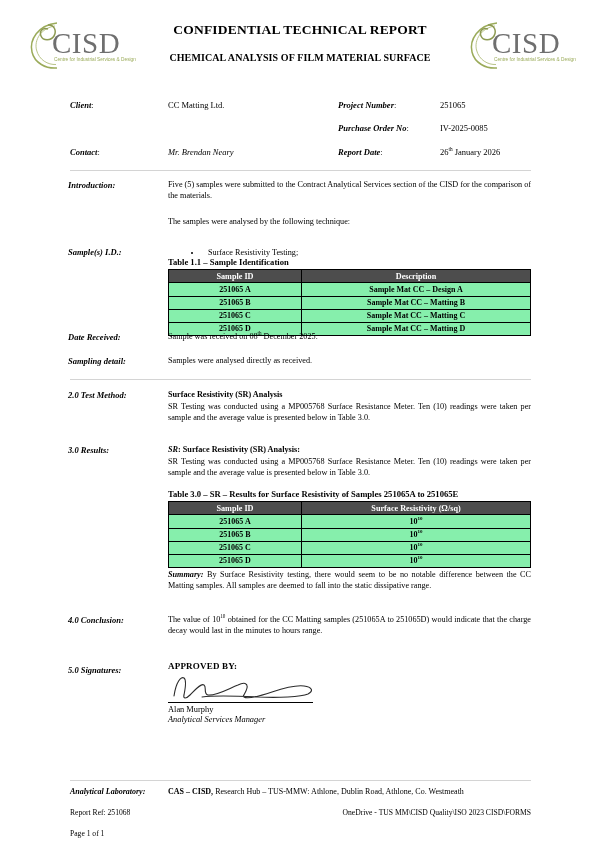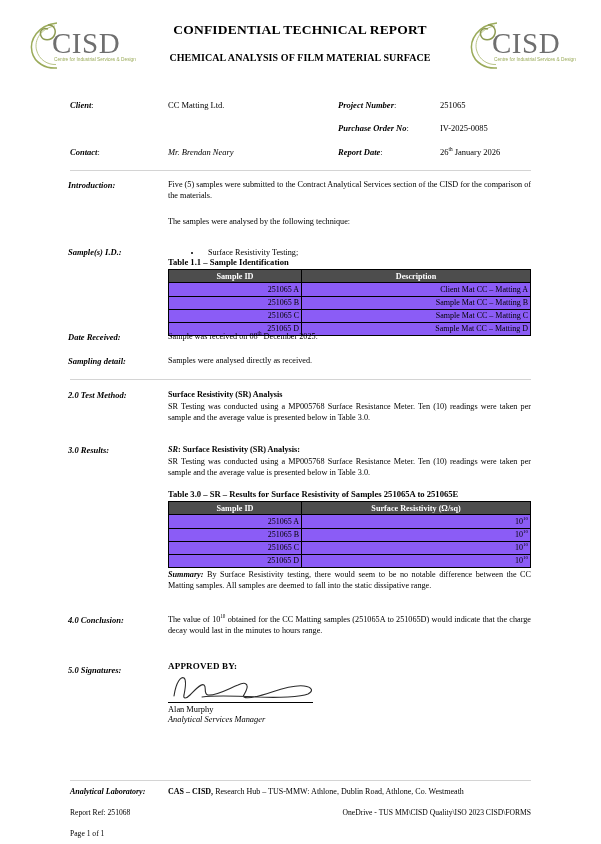--- a/index.html
+++ b/index.html
@@ -125,25 +125,26 @@
     font-size: 8.2px;
     font-weight: bold;
     text-align: center;
     padding: 1.5px 2px;
     border: 0.7px solid #000000;
     line-height: 1.15;
     margin-left: 36px;
   }
   table.data td {
     font-size: 8px;
-    text-align: right;
+    text-align: center;
     padding: 1.5px 2px;
     border: 0.7px solid #000000;
     line-height: 1.15;
-    background: #8b5cf6;
+    background: #86efac;
+    font-weight: bold;
   }
   .col-id { width: 128px; }
   sup { font-size: 0.62em; vertical-align: super; line-height: 0; }
 
   
   .sig-area { position: absolute; left: 168px; width: 260px; }
   .approved {
     font-size: 9px;
     font-weight: bold;
     letter-spacing: 0.2px;
@@ -249,21 +250,21 @@
     <table class="data">
       <thead>
         <tr>
           <th class="col-id">Sample ID</th>
           <th>Description</th>
         </tr>
       </thead>
       <tbody>
         <tr>
           <td>251065 A</td>
-          <td>Client Mat CC – Matting A</td>
+          <td>Sample Mat CC – Design A</td>
         </tr>
         <tr>
           <td>251065 B</td>
           <td>Sample Mat CC – Matting B</td>
         </tr>
         <tr>
           <td>251065 C</td>
           <td>Sample Mat CC – Matting C</td>
         </tr>
         <tr>

